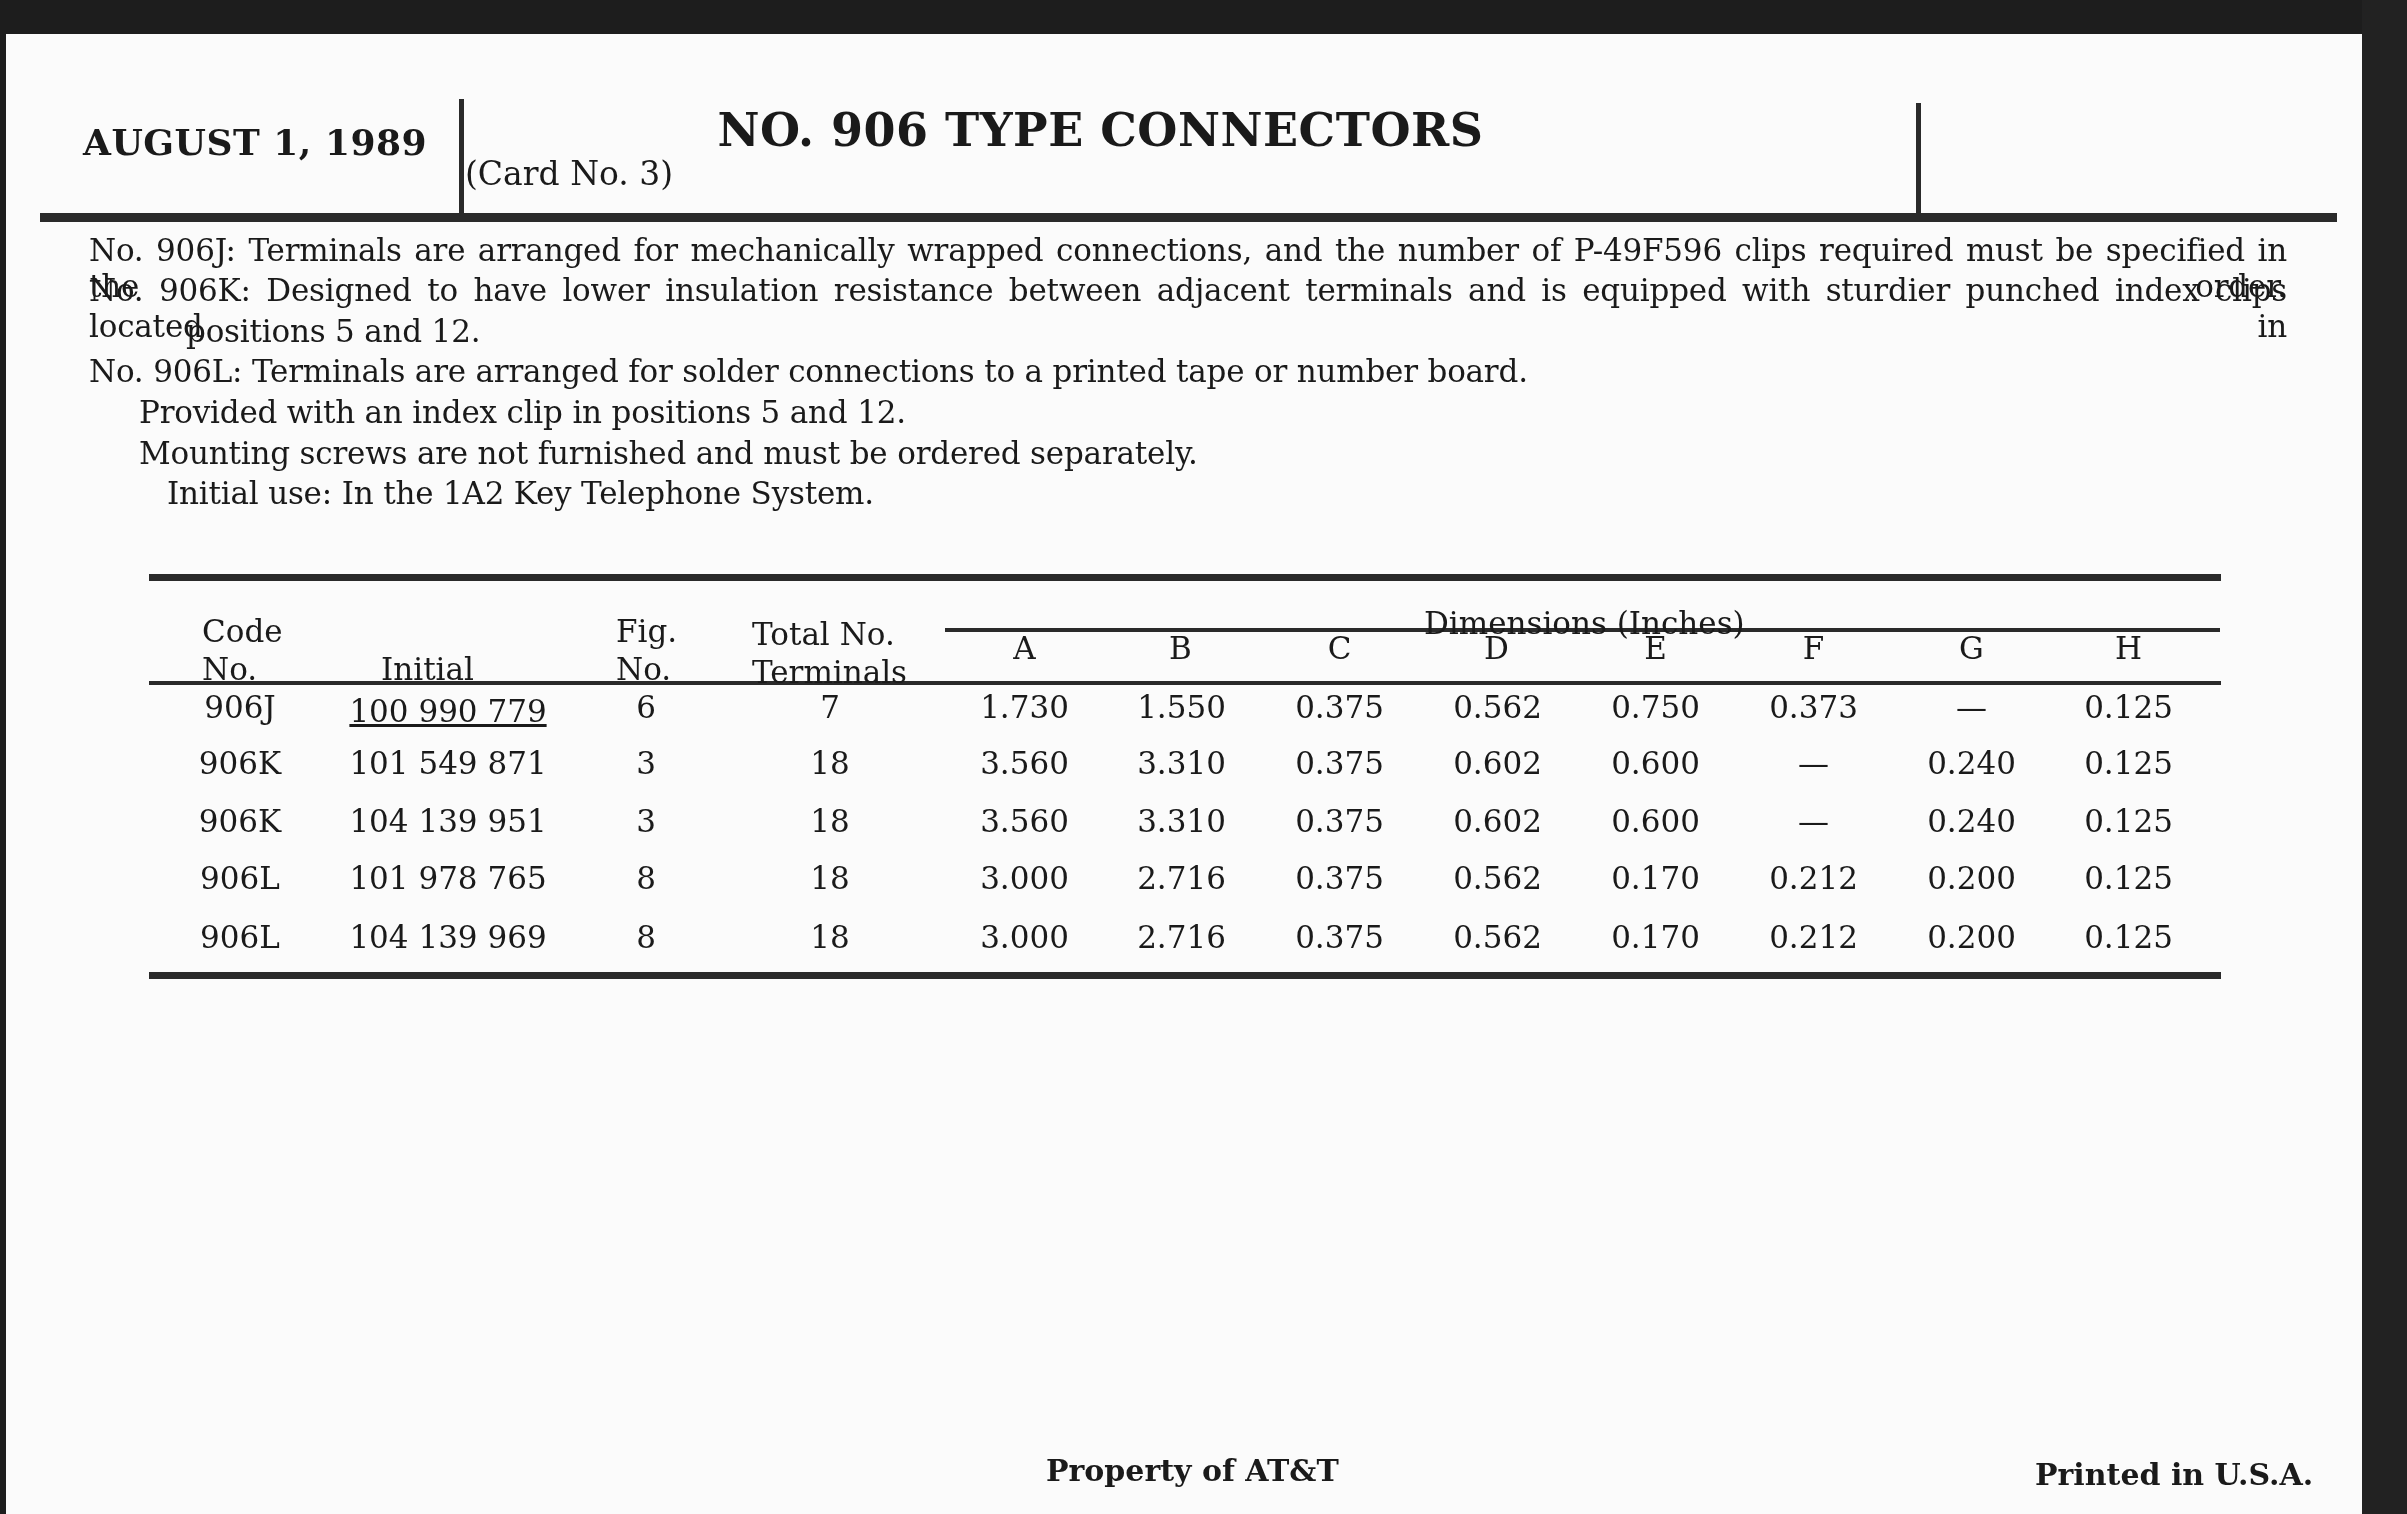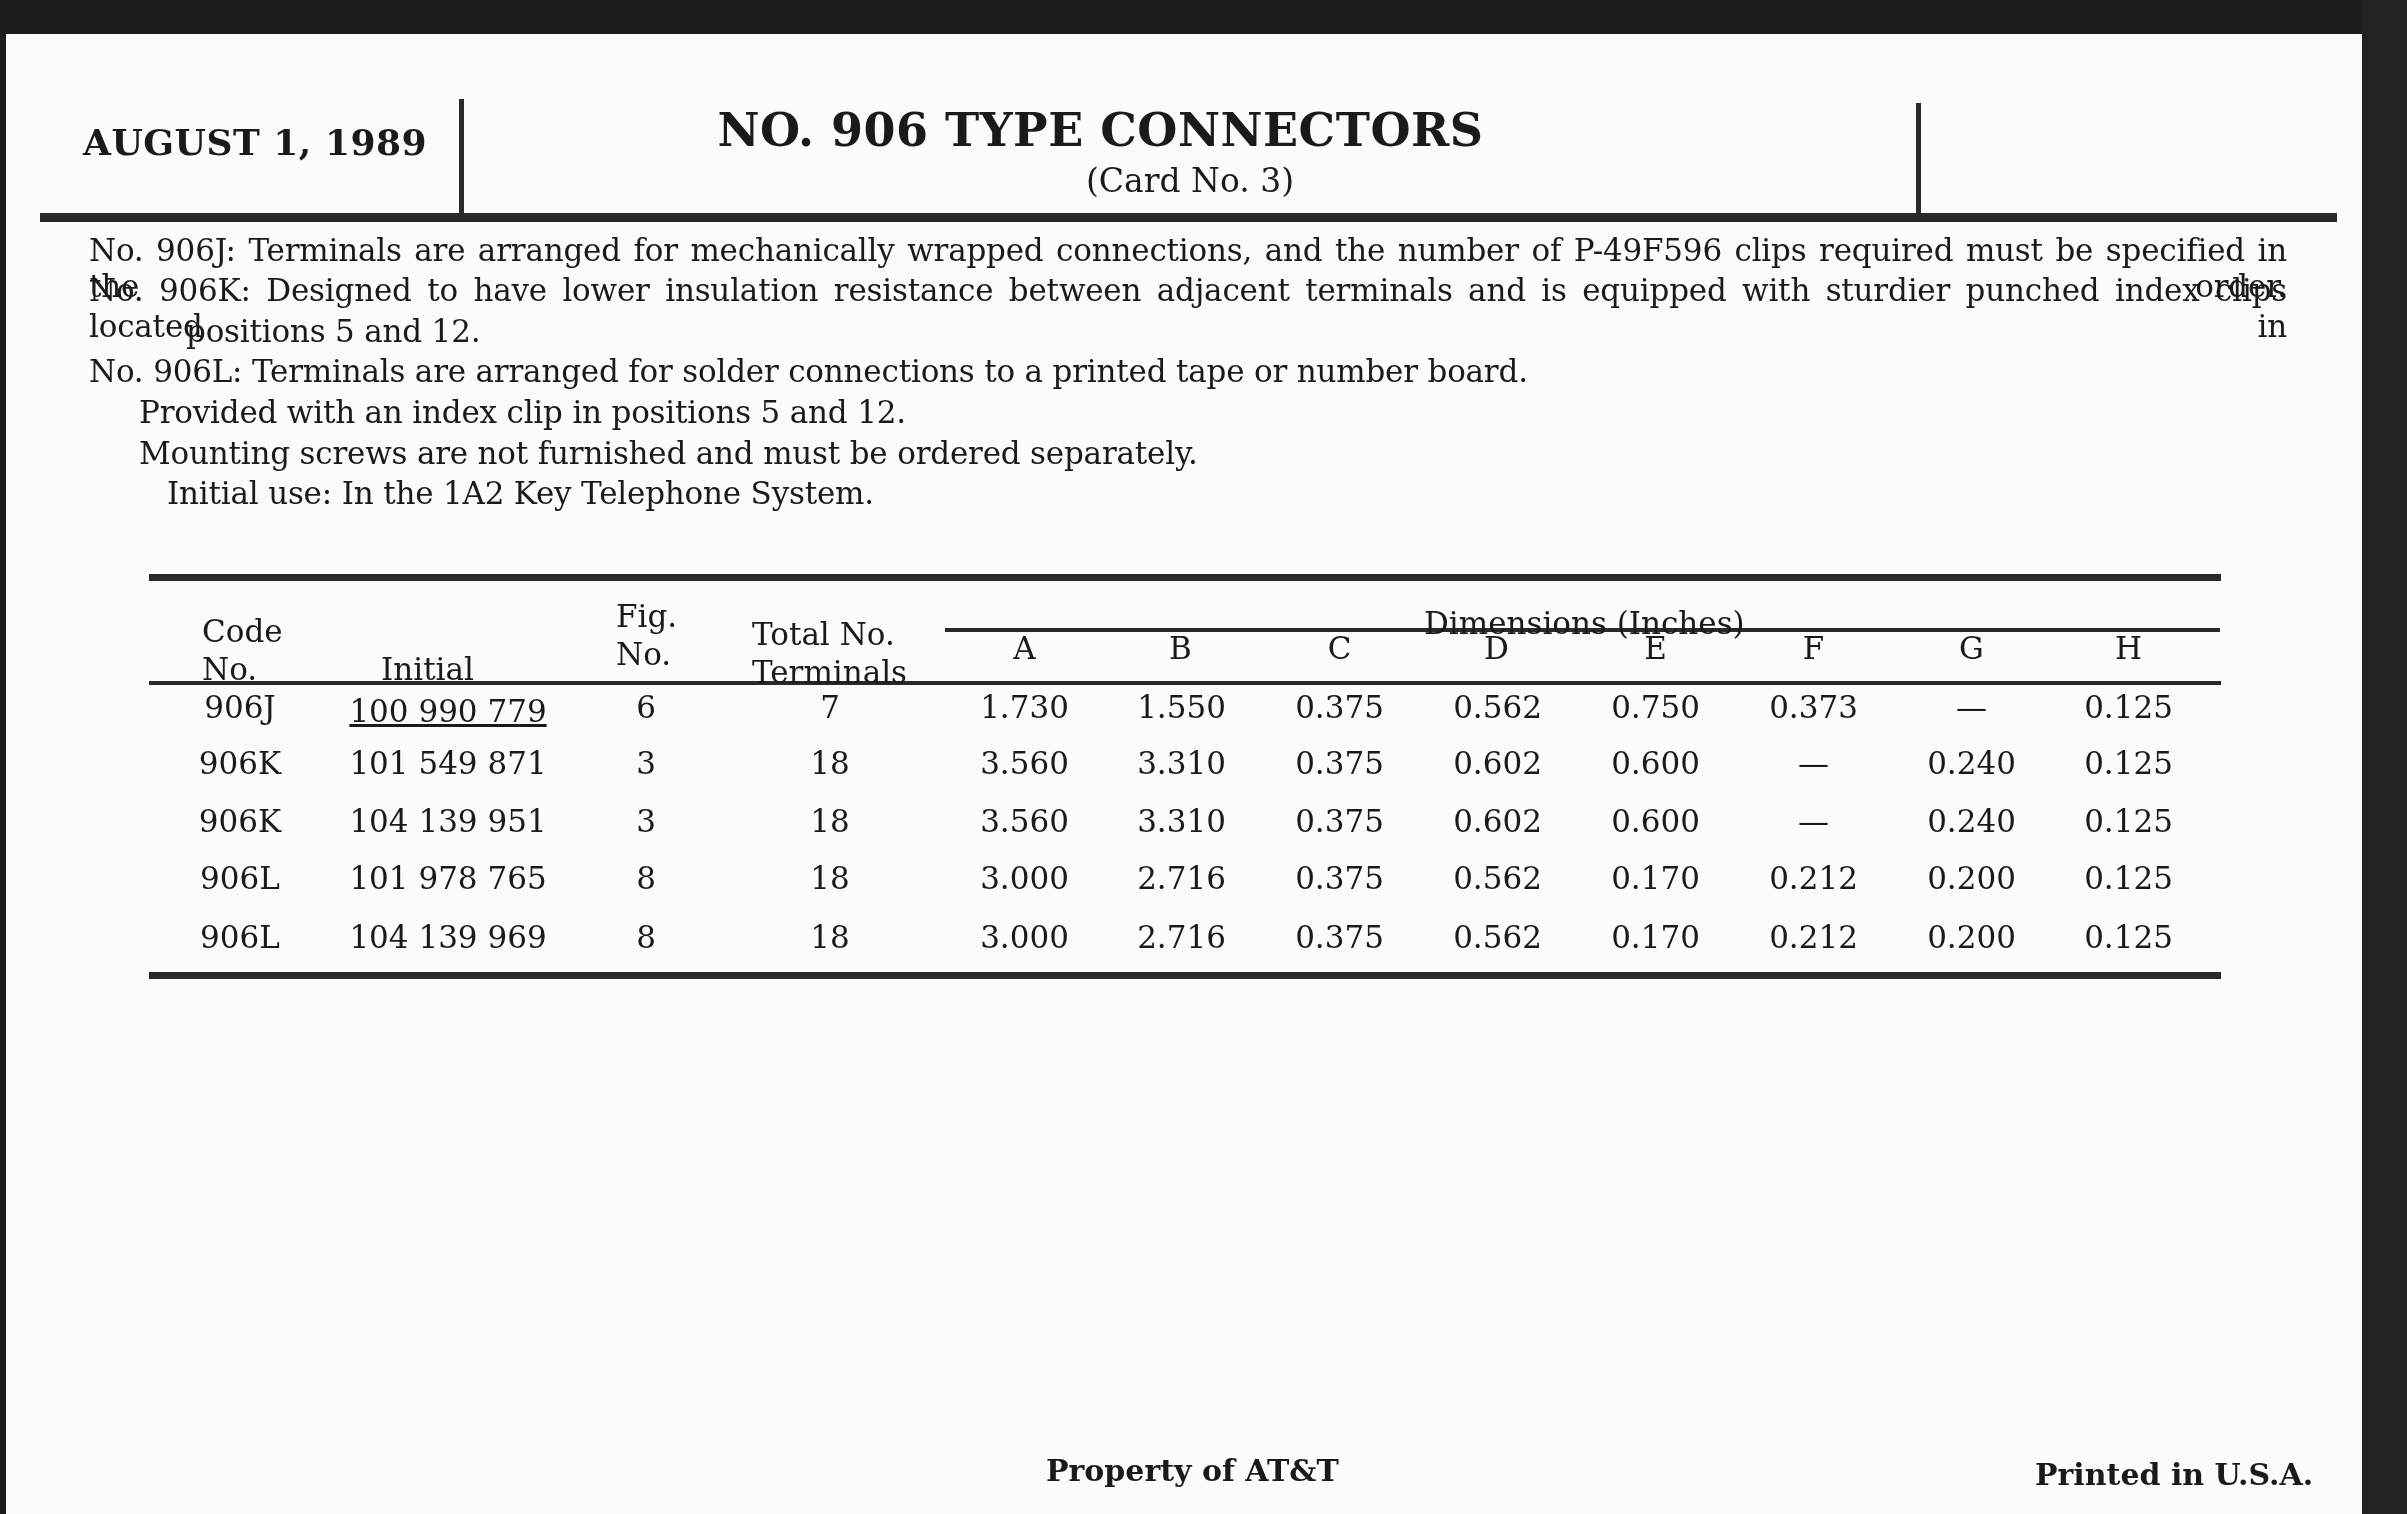--- a/index.html
+++ b/index.html
@@ -23,23 +23,22 @@
 
   .date {
     left: 83px; top: 121px; font-size: 36px; font-weight: bold; letter-spacing: 0.5px;
     white-space: nowrap;
   }
   .title {
     left: 465px; width: 1271px; top: 103px; text-align: center;
     font-size: 46px; font-weight: bold; letter-spacing: 0.5px;
   }
   .subtitle {
-    left: 465px; width: 1450px; top: 154px; text-align: center;
+    left: 465px; width: 1450px; top: 154px; text-align: left;
     font-size: 33px;
-    margin-top: 7px;
   }
   .para {
     font-size: 31px; white-space: nowrap; letter-spacing: -0.2px;
   }
   .para.justify { text-align: justify; text-align-last: justify; white-space: normal; }
   .th-text { position: absolute; font-size: 31px; white-space: nowrap; margin-top: 23px; }
   .cell { position: absolute; font-size: 31px; white-space: nowrap; text-align: center; }
 
   .footer { font-size: 30px; font-weight: bold; white-space: nowrap; }
 </style>
@@ -68,21 +67,21 @@
 <div class="rule" style="left:945px; top:628px; width:1275px; height:4px;"></div>
 <div class="rule" style="left:149px; top:681px; width:2072px; height:4px;"></div>
 <div class="rule" style="left:149px; top:972px; width:2072px; height:7px;"></div>
 
 <div id="table-headers">
   <div class="th-text" style="left:202px; top:589px; line-height:38px;">
     <div>Code</div>
     <div>No.</div>
   </div>
   <div class="th-text" style="left:381px; top:628px;">Initial</div>
-  <div class="th-text" style="left:616px; top:574px; line-height:38px;">
+  <div class="th-text" style="left:616px; top:589px; line-height:38px;">
     <div>Fig.</div>
     <div>No.</div>
   </div>
   <div class="th-text" style="left:752px; top:592px; line-height:38px;">
     <div>Total No.</div>
     <div>Terminals</div>
   </div>
   <div class="th-text" style="left:1424px; top:582px;">Dimensions (Inches)</div>
 </div>
 <div id="dim-headers">

